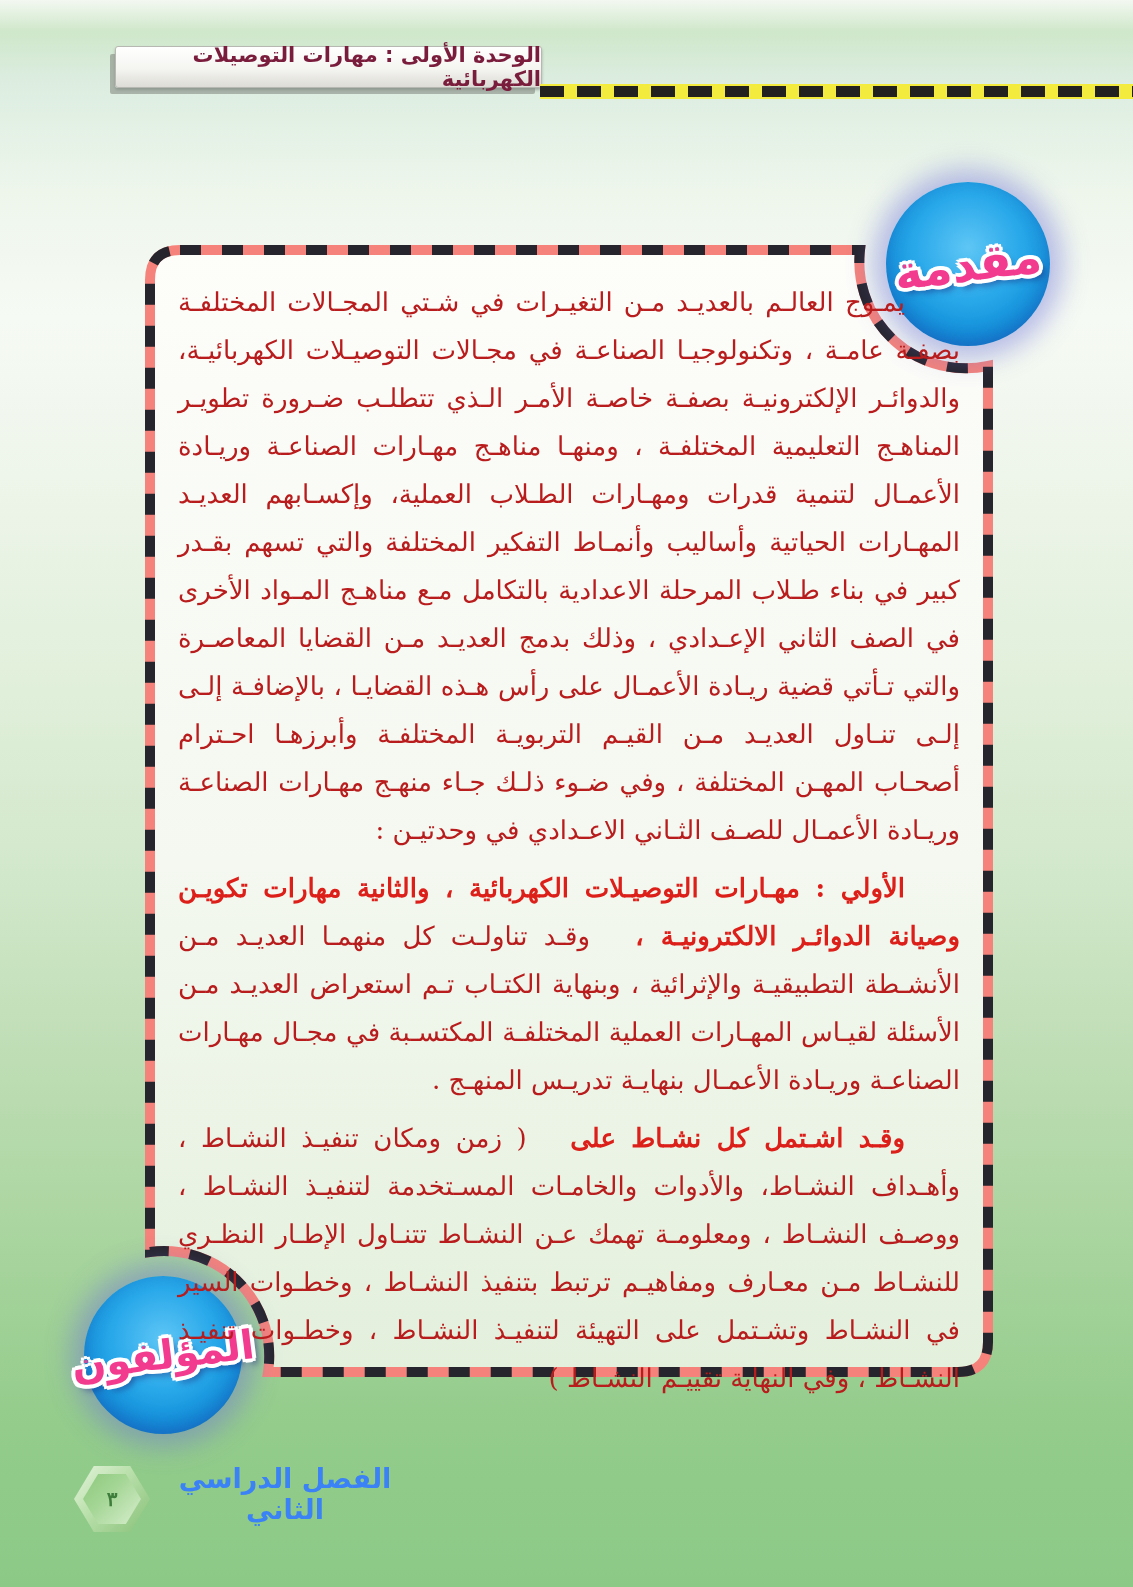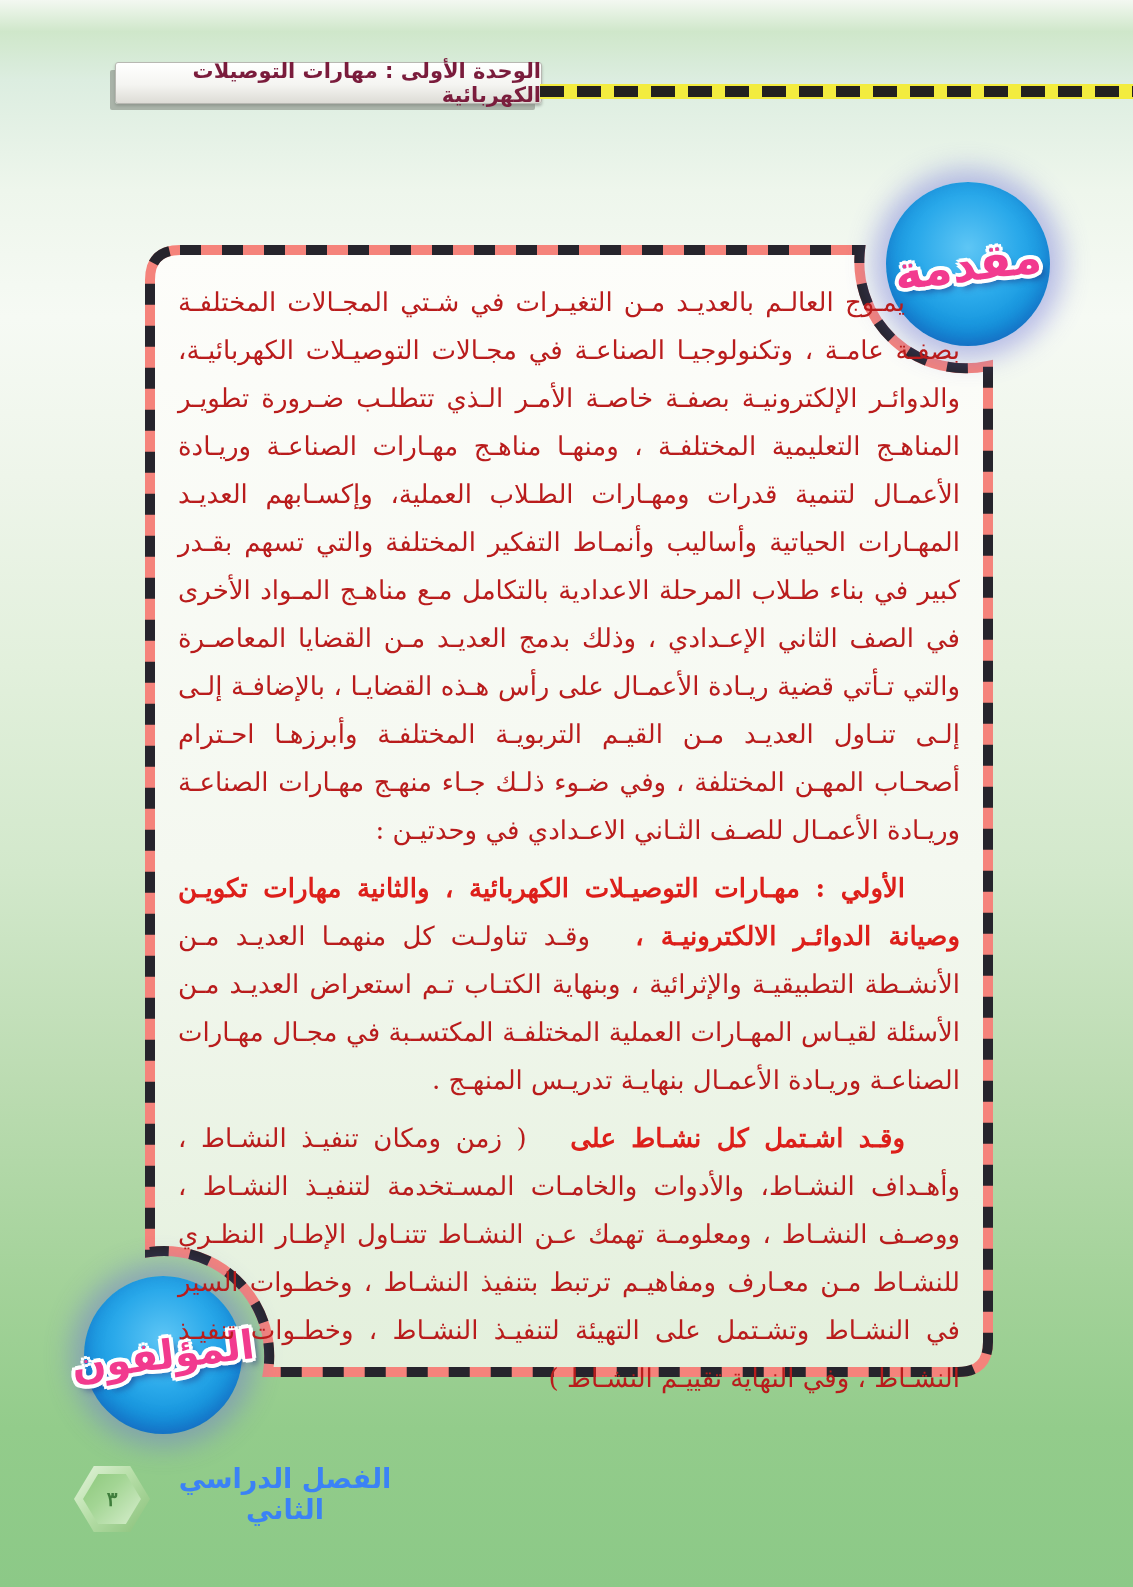--- a/index.html
+++ b/index.html
@@ -8,21 +8,21 @@
     font-family:"DejaVu Serif", serif;
     background:linear-gradient(180deg,
       #f3f8f1 0%, #cfe7ca 2%, #dcede0 5%,
       #eef6ec 12%, #f6faf4 20%, #eef5ea 30%,
       #e2f0dc 42%, #d2e8cb 55%, #bcdcb2 68%,
       #a5d39b 80%, #93cc8b 90%, #8cc987 100%);
   }
 
   
   .header-ribbon{
-    position:absolute;left:115px;top:62px;width:425px;height:40px;
+    position:absolute;left:115px;top:46px;width:425px;height:40px;
     background:linear-gradient(180deg,#ffffff 0%,#f4f4f1 55%,#dddcd6 100%);
     border:1px solid #b8b8b2;border-radius:3px;
     box-shadow:-6px 7px 0 -1px rgba(125,132,122,.55), 0 2px 3px rgba(0,0,0,.25);
     display:flex;align-items:center;justify-content:center;
   }
   .header-ribbon .unit-title{
     color:#7a1c3c;font-weight:bold;font-size:21px;letter-spacing:0;
     font-family:"DejaVu Sans", sans-serif;
   }
   .yellow-line{

